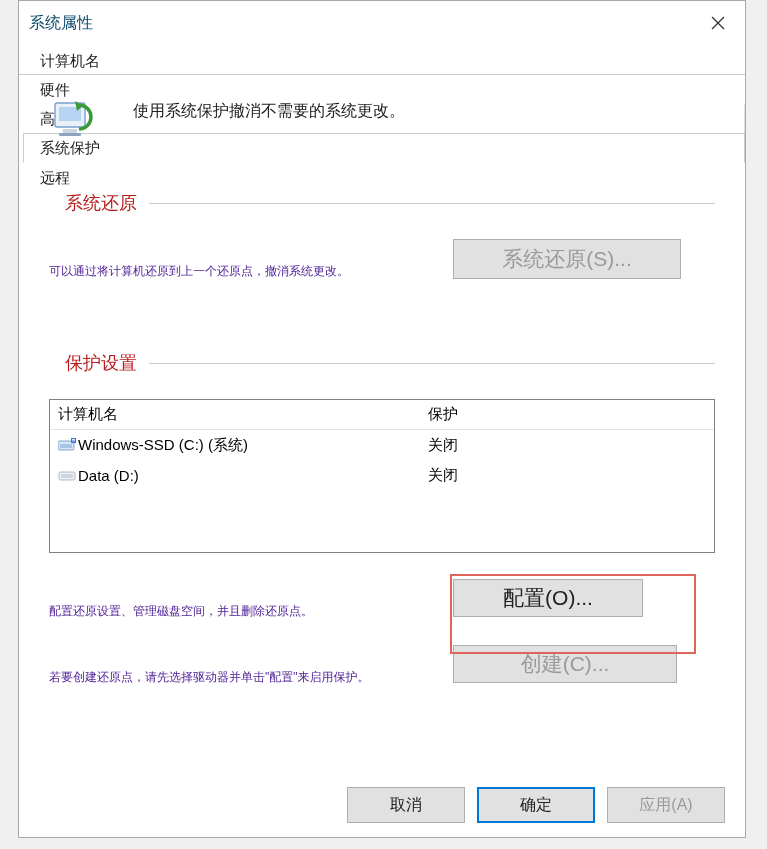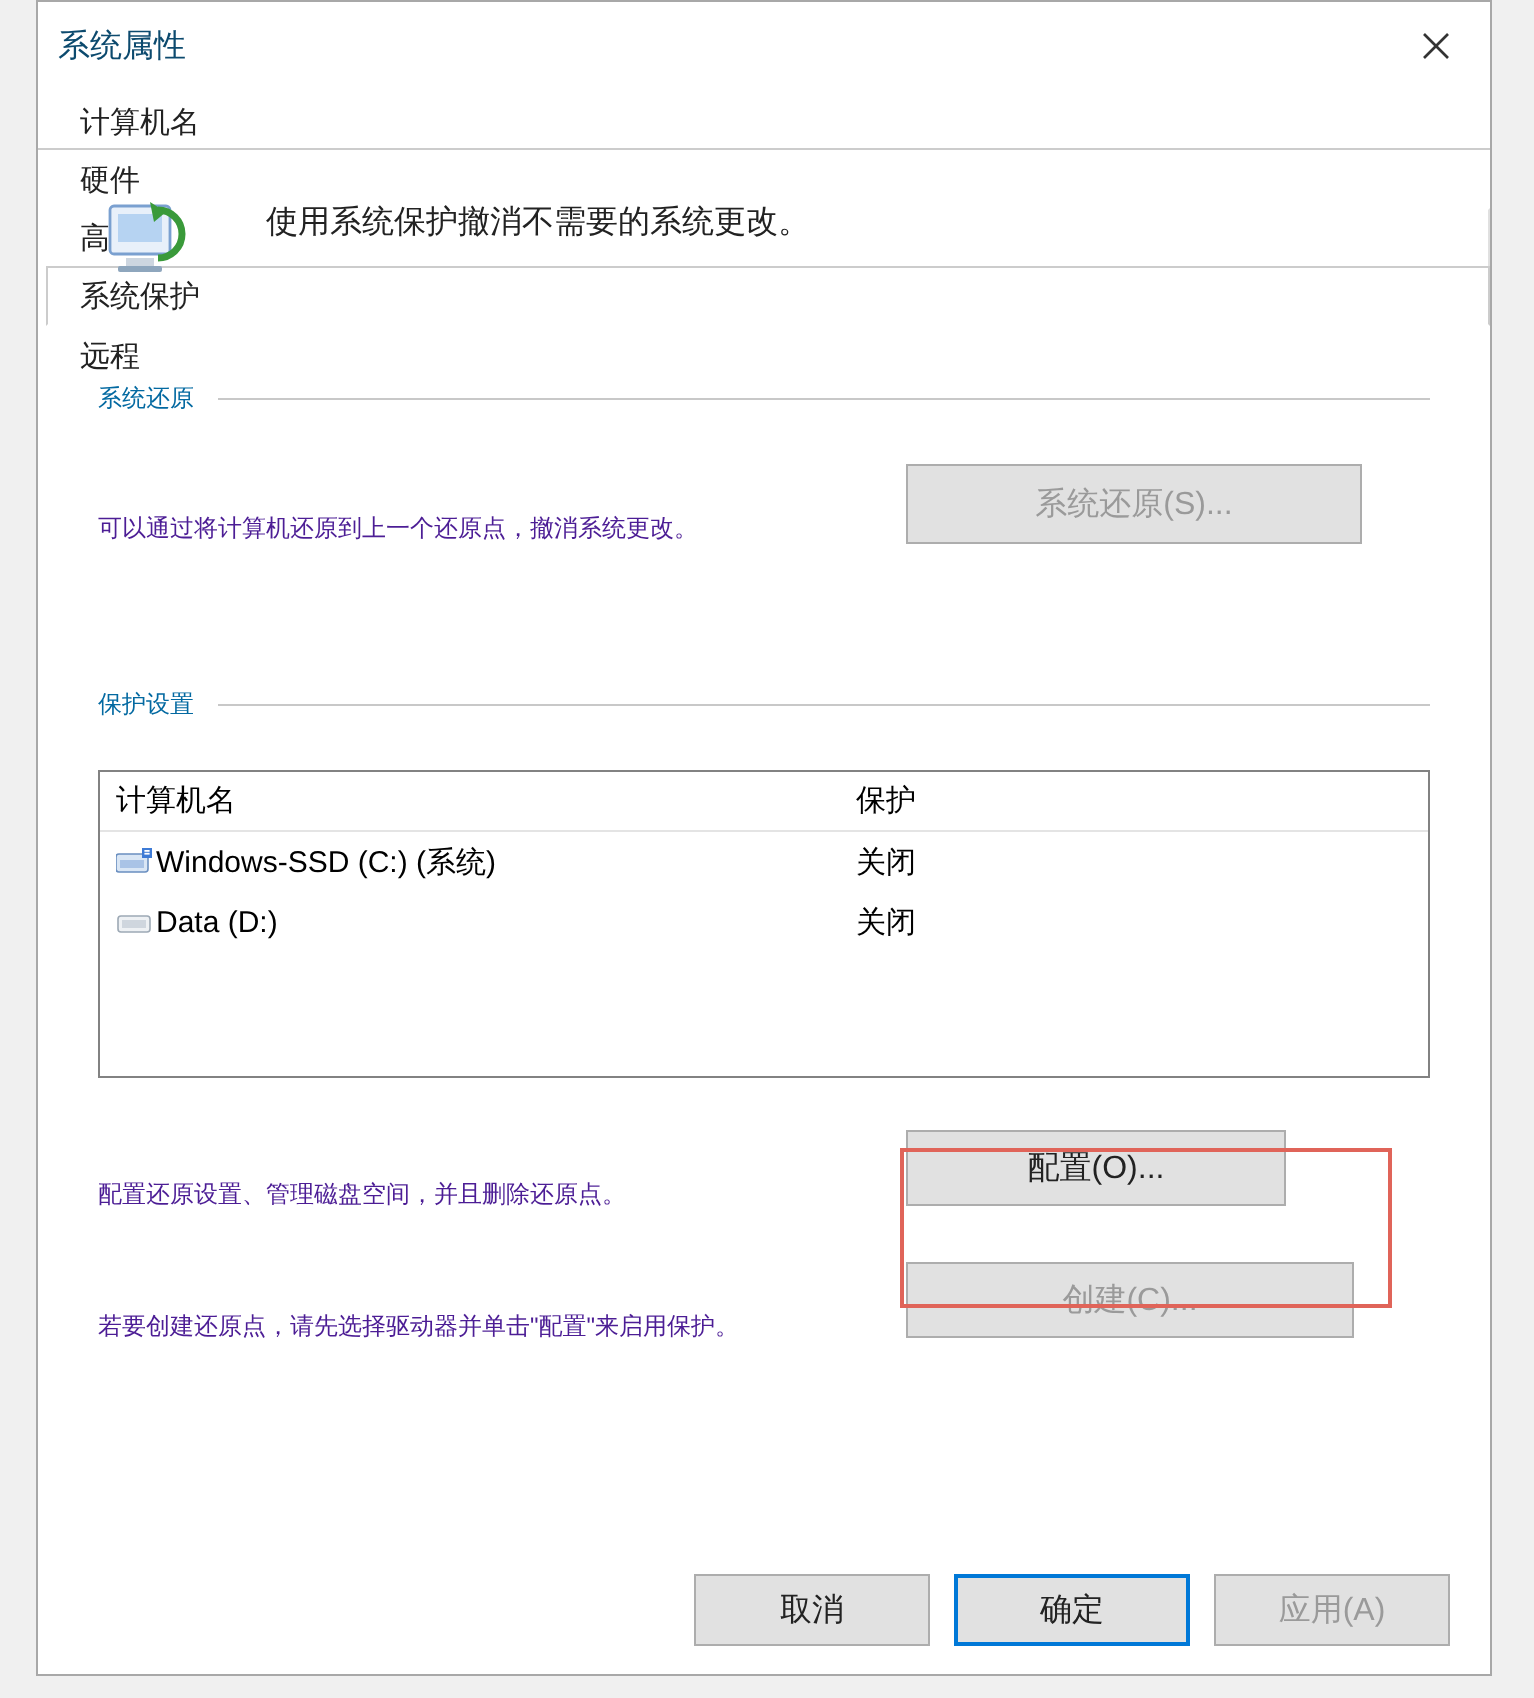--- a/index.html
+++ b/index.html
@@ -96,23 +96,24 @@
       color: #222;
       margin-left: 20px;
     }
     .section-head {
       display: flex;
       align-items: center;
       gap: 12px;
       margin-bottom: 24px;
     }
     .section-label {
-      font-size: 12px;
-      color: #0369a1;
+      font-size: 18px;
+      color: #b91c1c;
       white-space: nowrap;
+      margin-left: 16px;
     }
     .section-line {
       flex: 1;
       height: 1px;
       background: #c8c8c8;
     }
     .row {
       display: flex;
       align-items: flex-start;
       gap: 24px;
@@ -123,21 +124,21 @@
       font-size: 12px;
       color: #4c1d95;
       line-height: 1.6;
       margin-top: 23px;
     }
     .btn {
       width: 228px;
       height: 40px;
       background: #e1e1e1;
       border: 1px solid #adadad;
-      font-size: 16px;
+      font-size: 21px;
       cursor: pointer;
       display: inline-flex;
       align-items: center;
       justify-content: center;
       color: #222;
     }
     .btn.disabled {
       color: #9a9a9a;
       cursor: default;
     }

